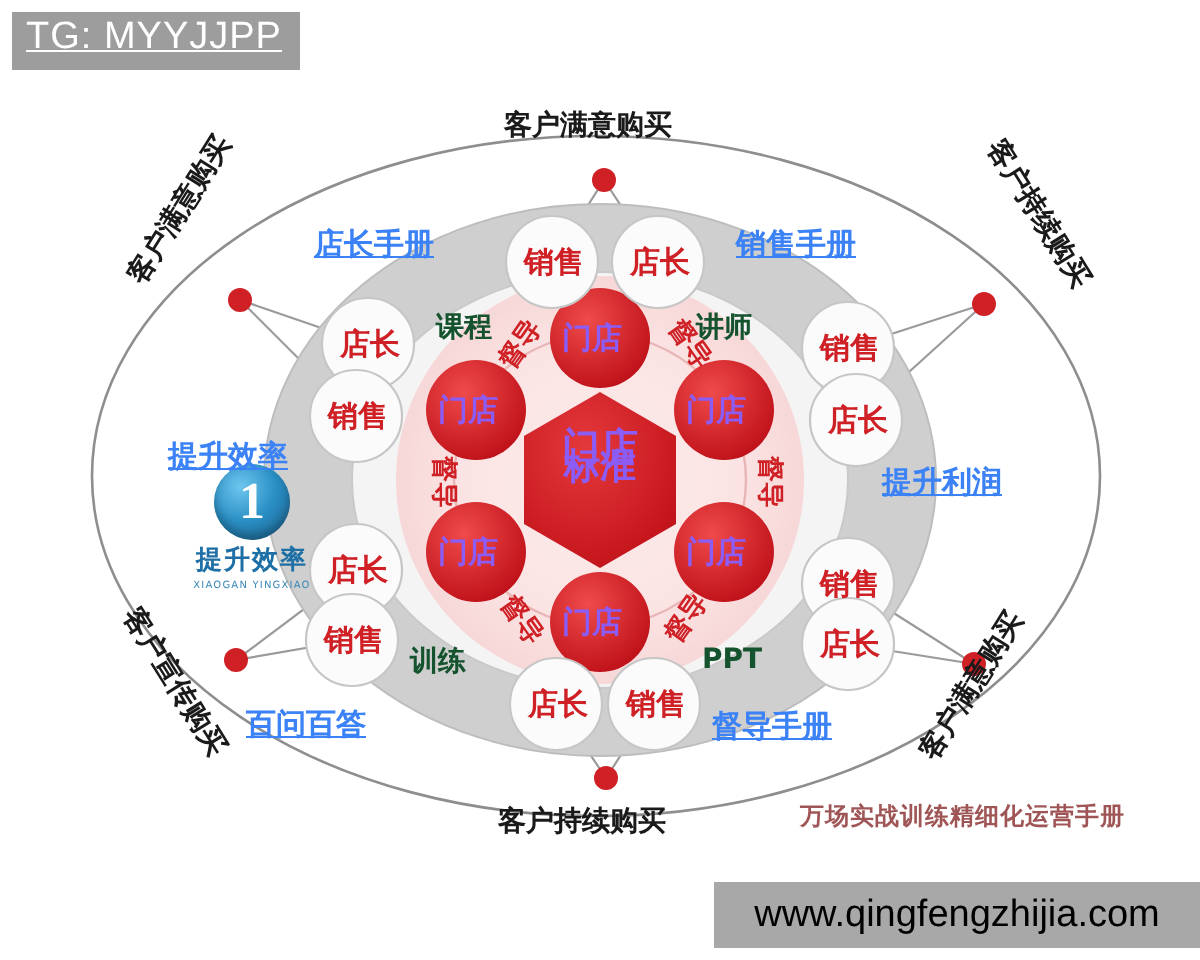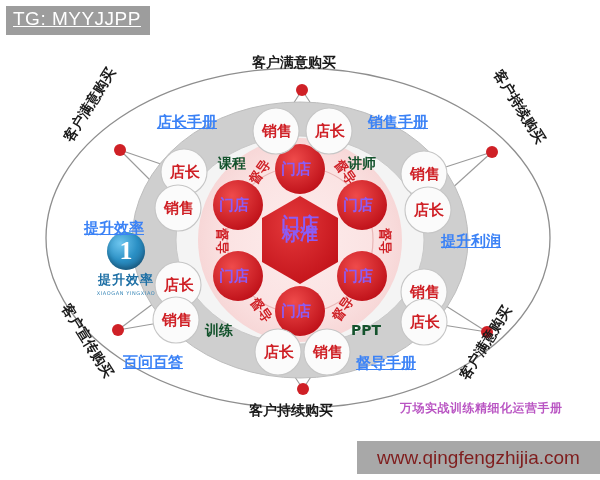--- a/index.html
+++ b/index.html
@@ -19,21 +19,21 @@
     padding:3px 9px 5px 7px;
     font-family:"Liberation Sans",sans-serif;
     line-height:1.1;
     text-decoration:underline;
   }
 
   
   .site-tag{
     position:absolute;left:357px;top:441px;
     width:243px;height:33px;
-    background:#a8a8a8;color:#7f1d1d;
+    background:#a8a8a8;color:#000000;
     font-size:19px;
     font-family:"Liberation Sans",sans-serif;
     display:flex;align-items:center;justify-content:center;
     letter-spacing:0px;
   }
 
   
   .main-title{
     position:absolute;left:42px;top:46px;
     color:#c8161d;font-size:25px;font-weight:bold;
@@ -63,21 +63,21 @@
   
   .lbl{position:absolute;white-space:nowrap;transform-origin:50% 50%;}
   .lbl-dark{color:#3b82f6;font-weight:bold;text-decoration:underline;}
   .lbl-axis{color:#1a1a1a;font-weight:bold;font-size:14px;}
   .node-red{color:#cf2026;font-weight:bold;}
   .node-dark{color:#14532d;font-weight:bold;}
   .node-white{color:#8b5cf6;font-weight:bold;}
 
   .faint-wm{
     position:absolute;left:400px;top:400px;
-    color:#a21caf;font-size:12px;font-weight:bold;
+    color:#7f1d1d;font-size:12px;font-weight:bold;
     opacity:.75;white-space:nowrap;letter-spacing:.5px;
     font-family:"DejaVu Sans",sans-serif;
   }
 </style>
 </head>
 <body>
 
 <div id="stage">
 
   <svg id="diagram" viewBox="0 0 600 480">

